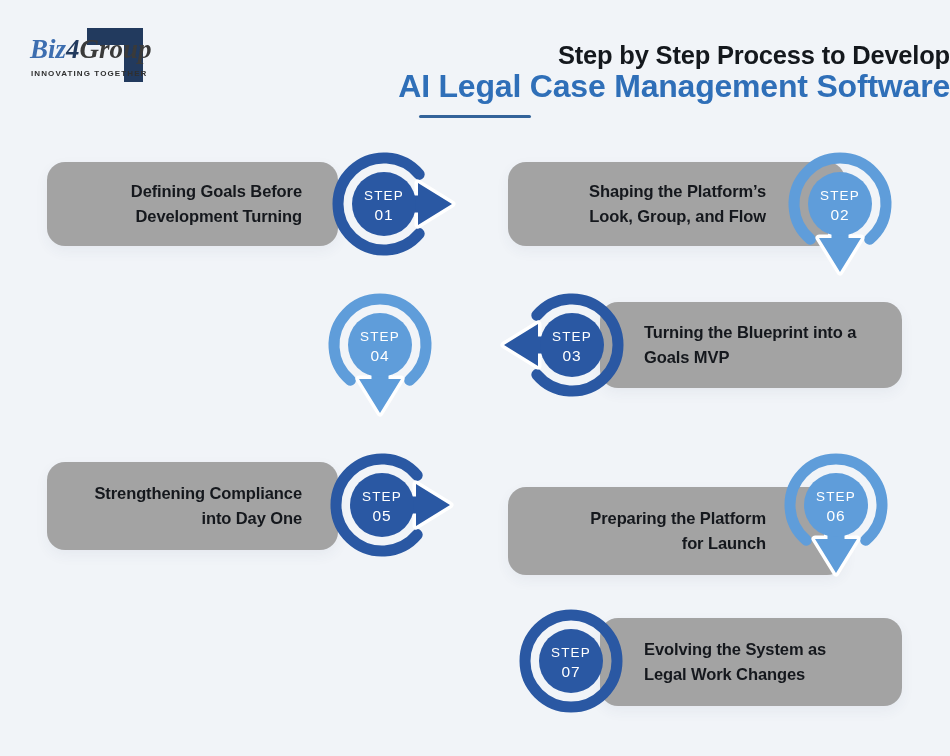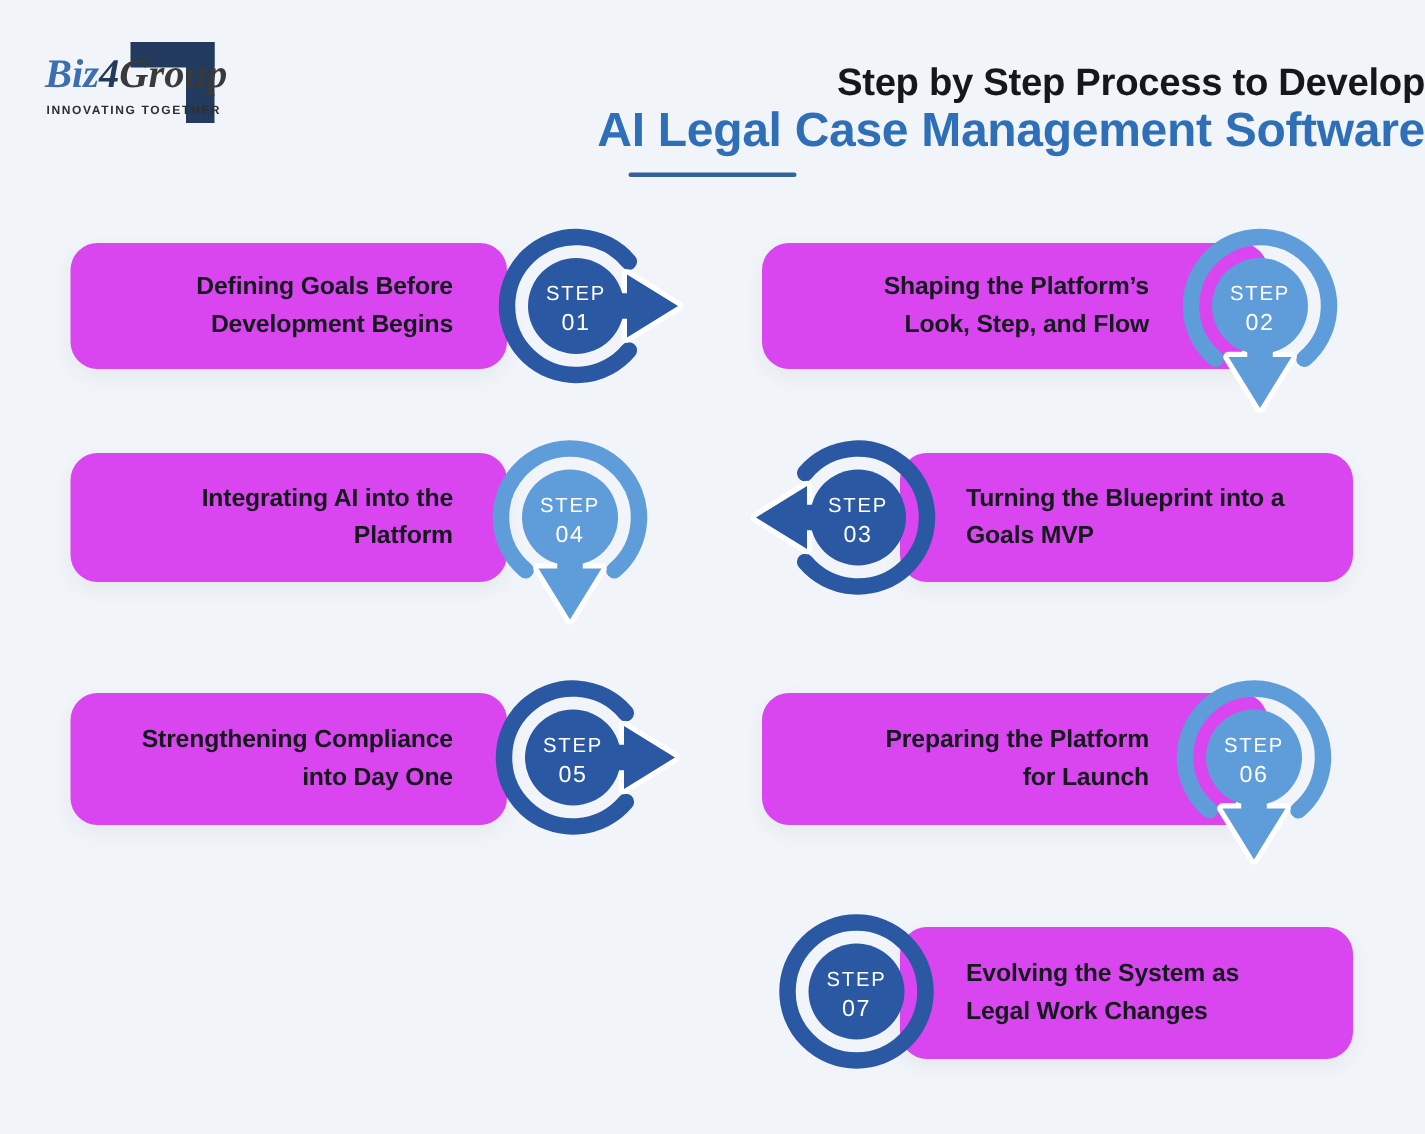--- a/index.html
+++ b/index.html
@@ -40,38 +40,38 @@
     font-size:32px;line-height:31px;font-weight:700;color:#2F6FB8;
     letter-spacing:-0.2px;
   }
   .title-underline{
     width:112px;height:3px;background:#33639A;border-radius:2px;
     margin:13px auto 0 auto;
   }
 
   
   .card{
-    position:absolute;background:#d946ef;border-radius:18px;
+    position:absolute;background:#a3a3a3;border-radius:18px;
     box-shadow:0 5px 14px rgba(50,70,110,0.06);
     display:flex;align-items:center;z-index:1;
   }
   .card-text{
     width:100%;
     font-size:16.5px;line-height:25px;font-weight:700;color:#15181D;
     letter-spacing:-0.1px;
   }
   .ta-r .card-text{text-align:right;}
   .ta-l .card-text{text-align:left;}
 
   .c1{left:47px;top:162px;width:291px;height:84px;}
   .c2{left:508px;top:162px;width:337px;height:84px;}
   .c3{left:600px;top:302px;width:302px;height:86px;}
   .c4{left:47px;top:302px;width:291px;height:86px;}
   .c5{left:47px;top:462px;width:291px;height:88px;}
-  .c6{left:508px;top:462px;width:337px;height:88px;}
+  .c6{left:508px;top:487px;width:337px;height:88px;}
   .c7{left:600px;top:618px;width:302px;height:88px;}
 
   .c1 .card-text,.c4 .card-text,.c5 .card-text{padding-right:36px;}
   .c2 .card-text,.c6 .card-text{padding-right:79px;}
   .c3 .card-text,.c7 .card-text{padding-left:44px;padding-right:20px;}
 
   
   .badge{position:absolute;width:160px;height:160px;z-index:2;}
   .b1{left:304px;top:124px;}
   .b2{left:760px;top:124px;}
@@ -106,39 +106,39 @@
 
   <div class="header">
     <div class="title-dark">Step by Step Process to Develop</div>
     <div class="title-blue">AI Legal Case Management Software</div>
     <div class="title-underline"></div>
   </div>
 
   <div class="card c1 ta-r">
     <div class="card-text">
       <div>Defining Goals Before</div>
-      <div>Development Begins</div>
+      <div>Development Turning</div>
     </div>
   </div>
   <div class="badge b1">
       <svg width="160" height="160" viewBox="0 0 160 160">
         <g transform="rotate(0 80 80)">
       <path d="M115.2 109.6 A46 46 0 1 1 115.2 50.4" fill="none" stroke="#2A58A3" stroke-width="11" stroke-linecap="round"></path>
       <path d="M82 71.5 H114 V59 L148 80 L114 101 V88.5 H82 Z" fill="#2A58A3" stroke="#FFFFFF" stroke-width="7" stroke-linejoin="round" paint-order="stroke"></path>
     </g>
         <circle cx="80" cy="80" r="32" fill="#2A58A3"></circle>
     <text x="80" y="76" class="badge-step">STEP</text>
     <text x="80" y="96" class="badge-num">01</text>
       </svg>
     </div>
 
   <div class="card c2 ta-r">
     <div class="card-text">
       <div>Shaping the Platform’s</div>
-      <div>Look, Step, and Flow</div>
+      <div>Look, Group, and Flow</div>
     </div>
   </div>
   <div class="badge b2">
       <svg width="160" height="160" viewBox="0 0 160 160">
         <g transform="rotate(90 80 80)">
       <path d="M115.2 109.6 A46 46 0 1 1 115.2 50.4" fill="none" stroke="#5F9DDA" stroke-width="11" stroke-linecap="round"></path>
       <path d="M82 71.5 H114 V59 L148 80 L114 101 V88.5 H82 Z" fill="#5F9DDA" stroke="#FFFFFF" stroke-width="7" stroke-linejoin="round" paint-order="stroke"></path>
     </g>
         <circle cx="80" cy="80" r="32" fill="#5F9DDA"></circle>
     <text x="80" y="76" class="badge-step">STEP</text>
@@ -157,26 +157,20 @@
         <g transform="rotate(180 80 80)">
       <path d="M115.2 109.6 A46 46 0 1 1 115.2 50.4" fill="none" stroke="#2A58A3" stroke-width="11" stroke-linecap="round"></path>
       <path d="M82 71.5 H114 V59 L148 80 L114 101 V88.5 H82 Z" fill="#2A58A3" stroke="#FFFFFF" stroke-width="7" stroke-linejoin="round" paint-order="stroke"></path>
     </g>
         <circle cx="80" cy="80" r="32" fill="#2A58A3"></circle>
     <text x="80" y="76" class="badge-step">STEP</text>
     <text x="80" y="96" class="badge-num">03</text>
       </svg>
     </div>
 
-  <div class="card c4 ta-r">
-    <div class="card-text">
-      <div>Integrating AI into the</div>
-      <div>Platform</div>
-    </div>
-  </div>
   <div class="badge b4">
       <svg width="160" height="160" viewBox="0 0 160 160">
         <g transform="rotate(90 80 80)">
       <path d="M115.2 109.6 A46 46 0 1 1 115.2 50.4" fill="none" stroke="#5F9DDA" stroke-width="11" stroke-linecap="round"></path>
       <path d="M82 71.5 H114 V59 L148 80 L114 101 V88.5 H82 Z" fill="#5F9DDA" stroke="#FFFFFF" stroke-width="7" stroke-linejoin="round" paint-order="stroke"></path>
     </g>
         <circle cx="80" cy="80" r="32" fill="#5F9DDA"></circle>
     <text x="80" y="76" class="badge-step">STEP</text>
     <text x="80" y="96" class="badge-num">04</text>
       </svg>

